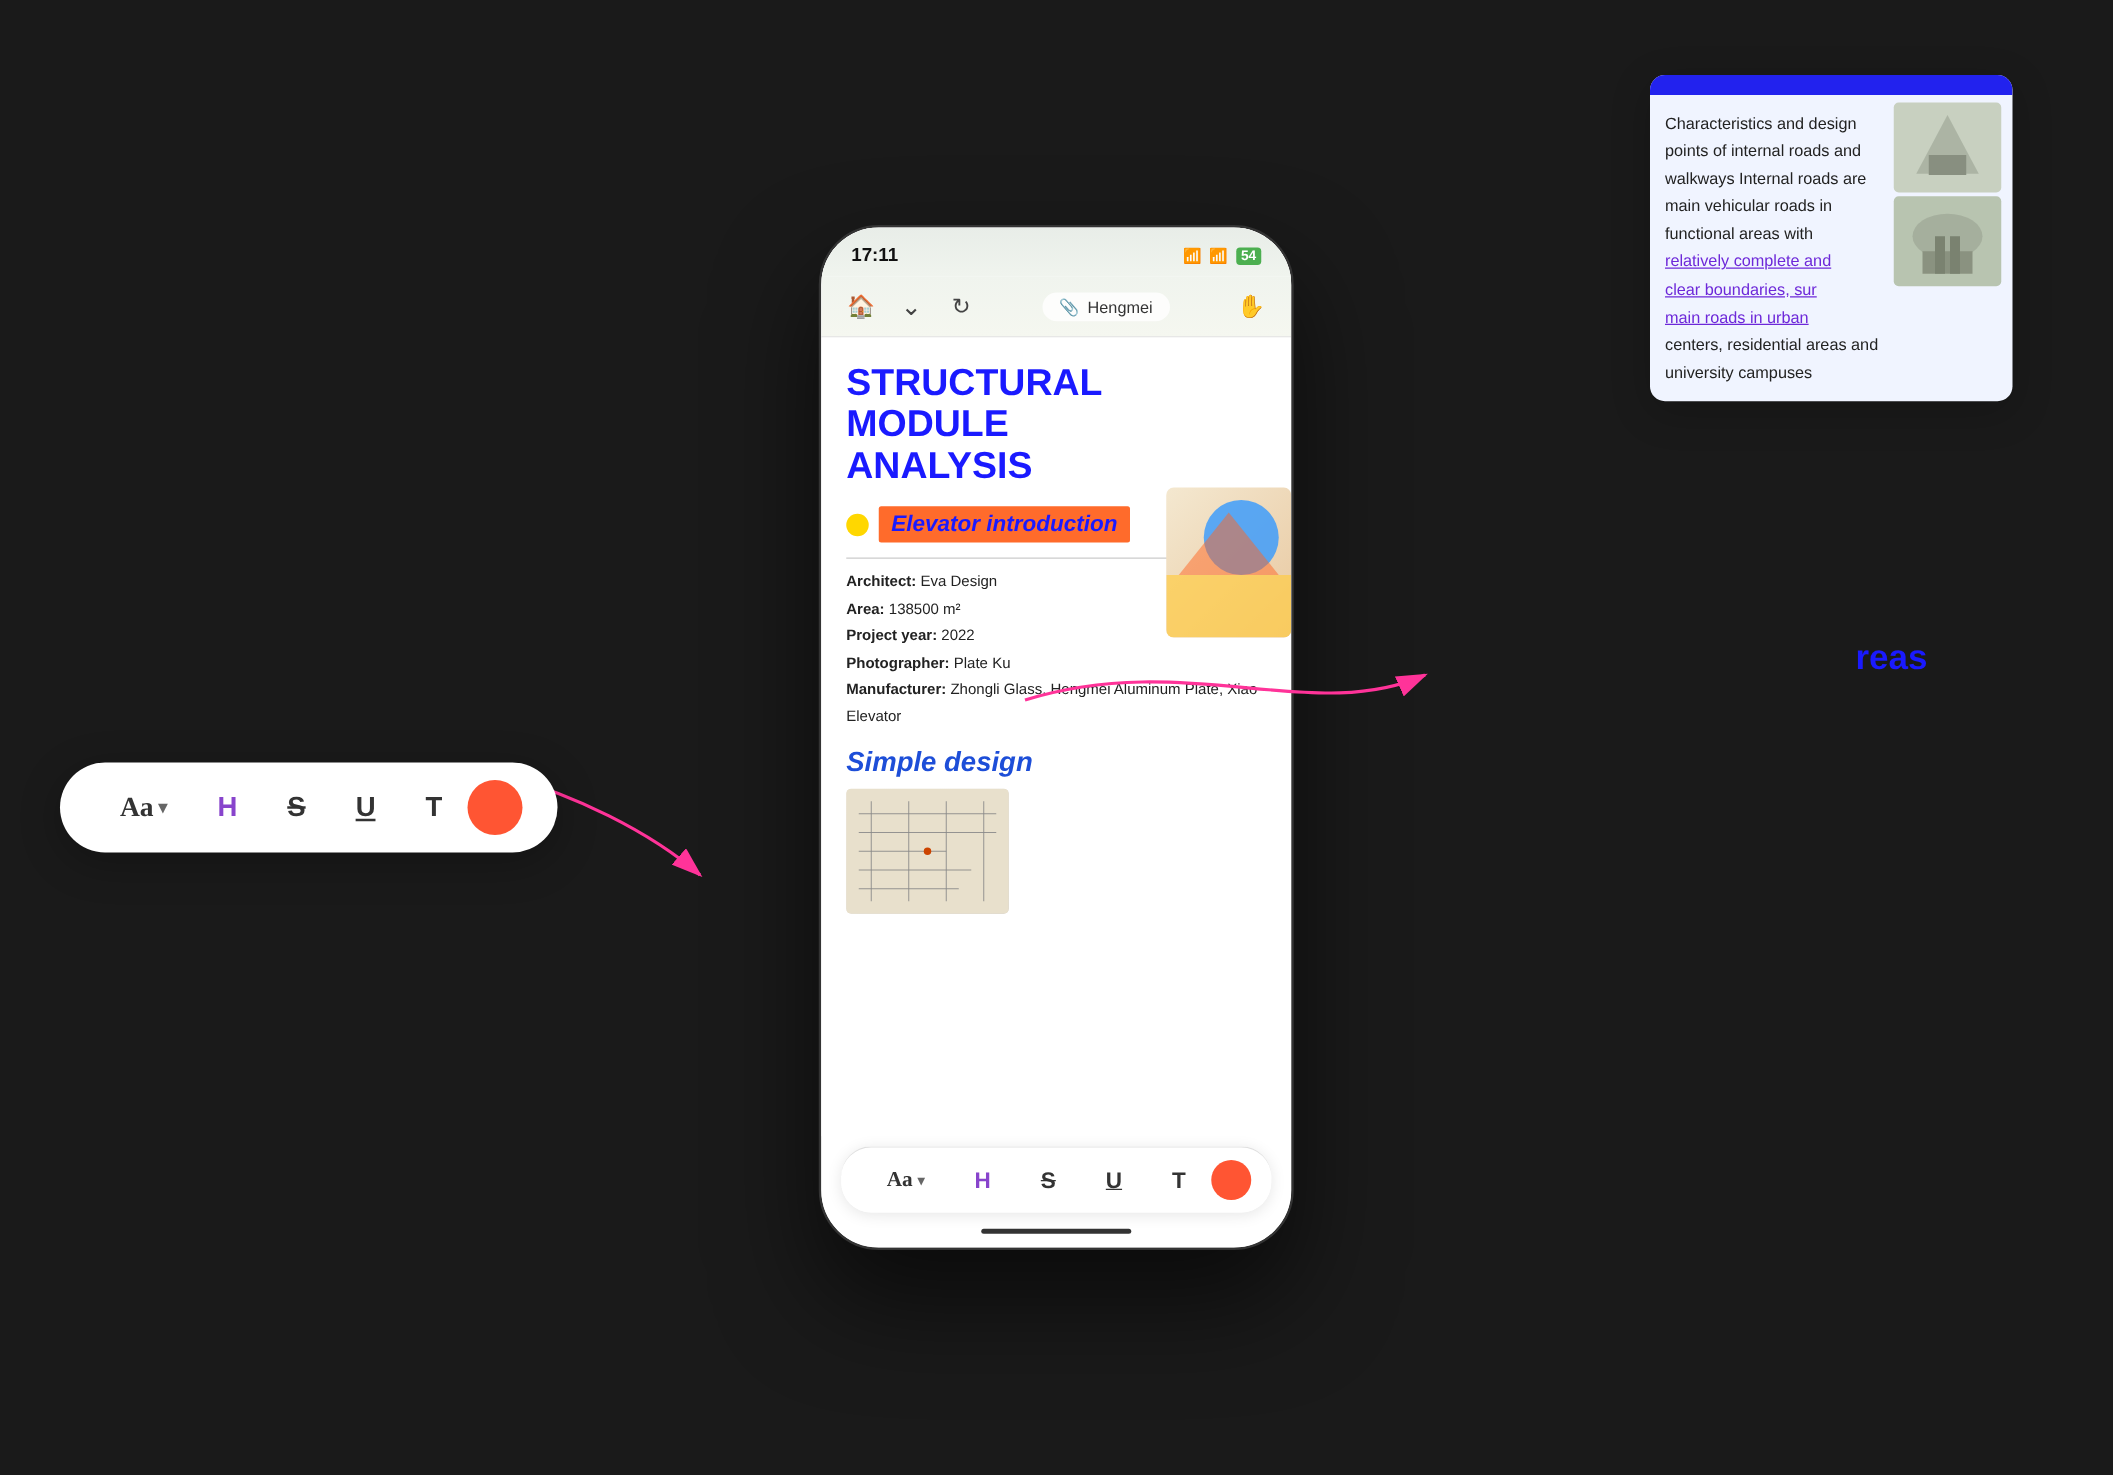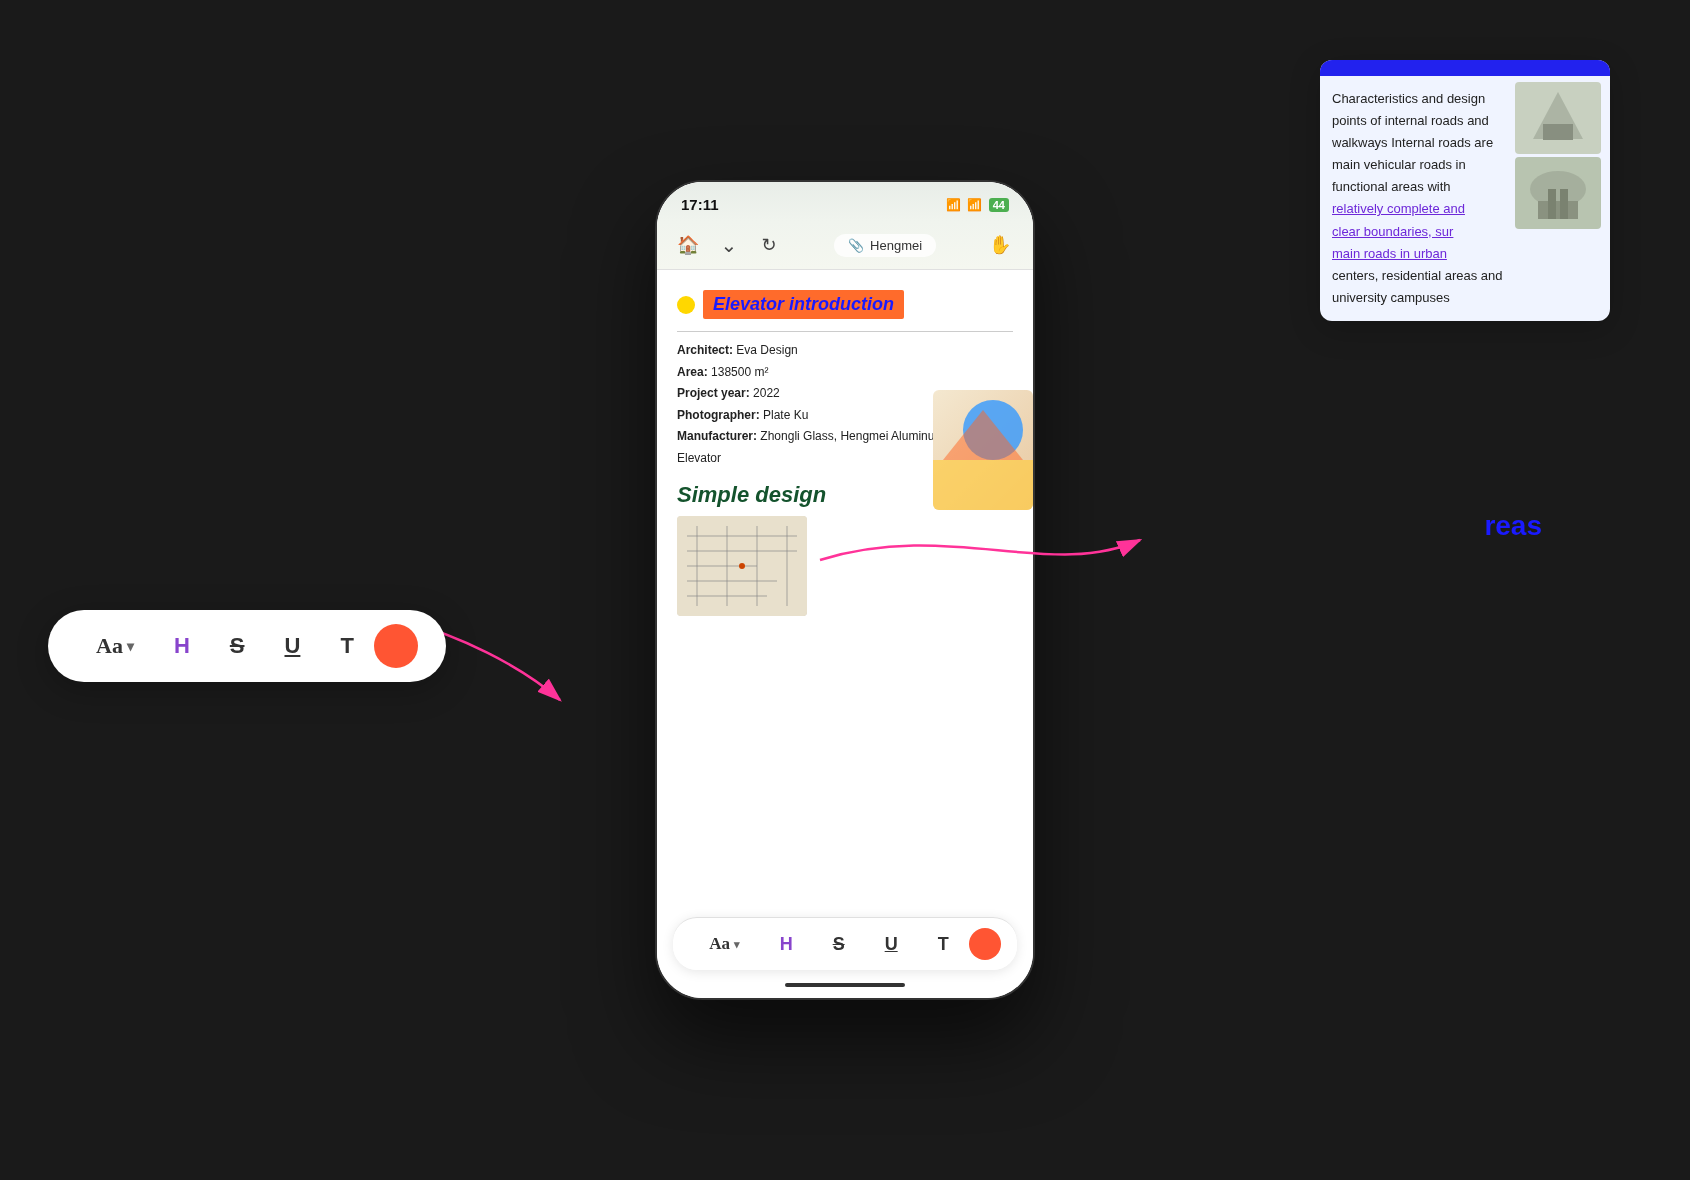--- a/index.html
+++ b/index.html
@@ -168,21 +168,21 @@
     }
 
     .doc-meta .label {
       font-weight: 700;
     }
 
     .section-title {
       font-size: 22px;
       font-weight: 700;
       font-style: italic;
-      color: #14532d;
+      color: #1d4ed8;
       margin-bottom: 8px;
     }
 
     .doc-body-text {
       font-size: 12px;
       line-height: 1.6;
       color: #333;
       margin-bottom: 12px;
     }
 
@@ -370,37 +370,41 @@
 <body>
 
 <div class="phone-container">
   <div class="phone-screen">
 
     <div class="status-bar">
       <div class="status-time">17:11</div>
       <div class="status-icons">
         <span>📶</span>
         <span>📶</span>
-        <span class="battery-badge">44</span>
+        <span class="battery-badge">54</span>
       </div>
     </div>
 
     <div class="nav-bar">
       <div class="nav-icon">🏠</div>
       <div class="nav-icon" style="font-size:20px;">⌄</div>
       <div class="nav-icon">↻</div>
       <div class="nav-comment">
         <span>📎</span>
         <span>Hengmei</span>
       </div>
       <div class="nav-icon">✋</div>
     </div>
 
     <div class="doc-content" style="position:relative;">
 
+      <div class="doc-title">
+        <span>STRUCTURAL MODULE</span><br>
+        <span>ANALYSIS</span>
+      </div>
 
       <div class="letter-n">n</div>
 
       <div class="project-intro-row">
         <div class="yellow-dot"></div>
         <div class="project-intro-label">Elevator introduction</div>
       </div>
 
       <div class="doc-meta">
         <div><span class="label">Architect:</span> <span>Eva Design</span></div>

